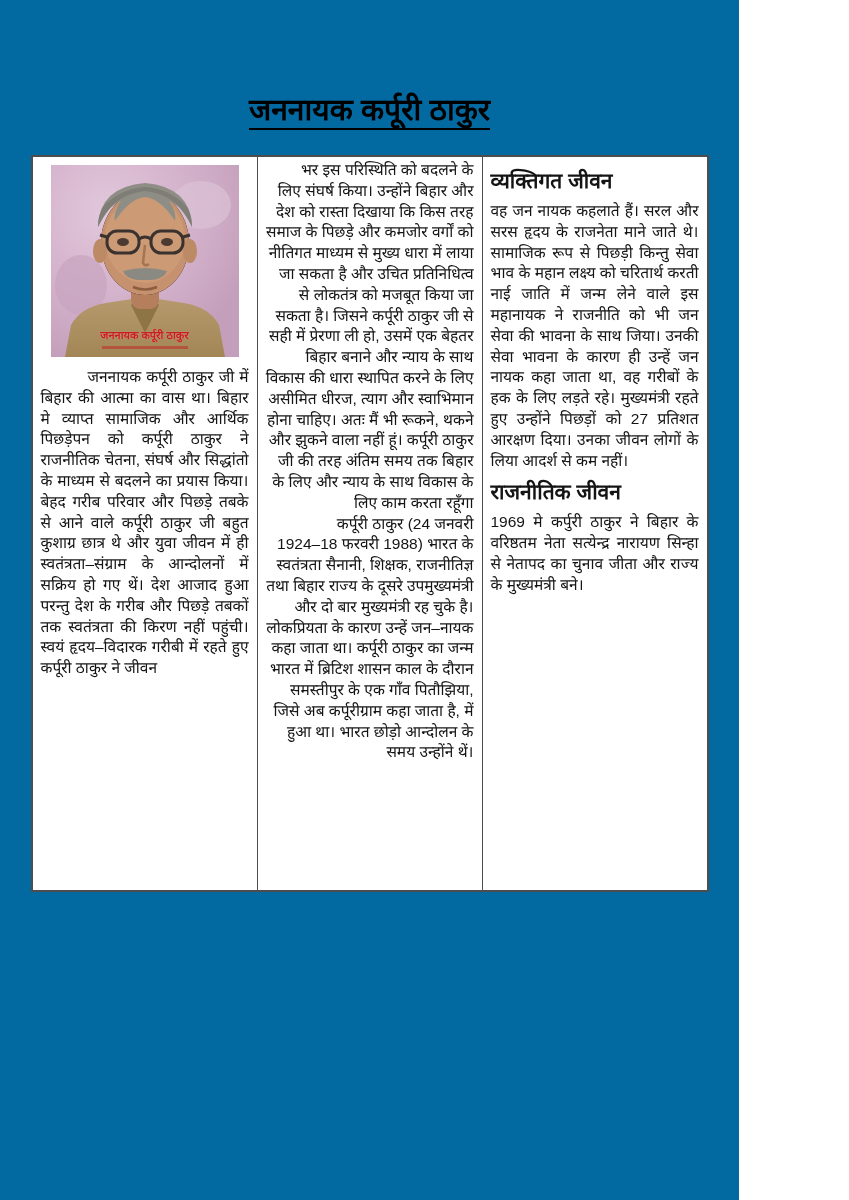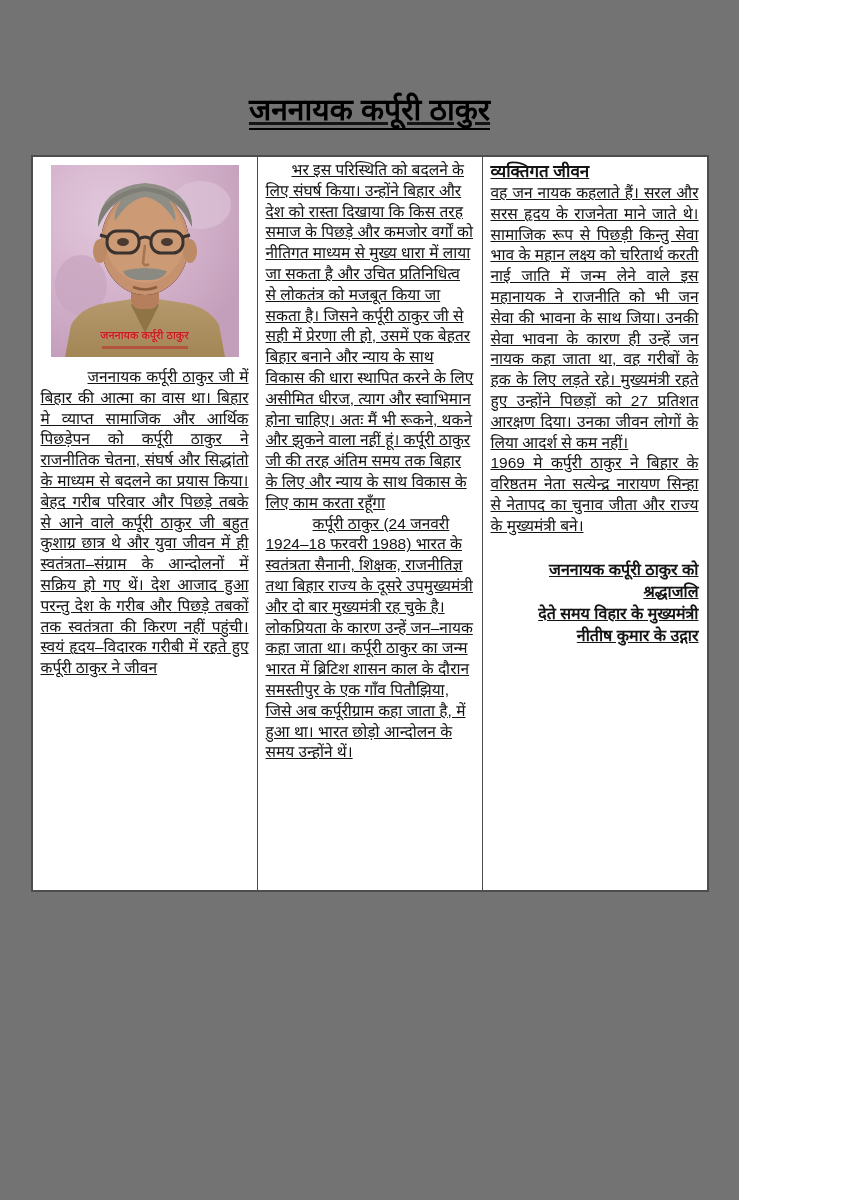--- a/index.html
+++ b/index.html
@@ -5,23 +5,22 @@
   html, body { margin: 0; padding: 0; }
   body {
     background: #ffffff;
     font-family: "Liberation Sans", "DejaVu Sans", sans-serif;
     color: #141414;
   }
   .page {
     position: relative;
     width: 739px;
     height: 1200px;
-    background: #737373;
+    background: #0369a1;
     overflow: hidden;
-    text-decoration: underline;
   }
   .doc-title {
     margin: 0;
     padding-top: 90px;
     text-align: center;
     font-size: 30px;
     line-height: 40px;
     font-weight: bold;
     color: #000;
   }
@@ -41,28 +40,28 @@
   .col {
     box-sizing: border-box;
     flex: 1 1 0;
     padding: 3px 8px 6px 8px;
     font-size: 15.5px;
     line-height: 20.8px;
   }
   .col + .col { border-left: 1.5px solid #4d4d4d; }
   .col p { margin: 0; }
   .justify { text-align: justify; }
-  .leftal { text-align: left; }
+  .leftal { text-align: right; }
   .ind-xl { text-indent: 95px; }
   .ind-lg { text-indent: 47px; }
   .ind-md { text-indent: 26px; }
   .ind-sm { text-indent: 14px; }
   .subhead {
-    margin: 1px 0;
-    font-size: 17px;
+    margin: 10px 0;
+    font-size: 21px;
     line-height: 21px;
     font-weight: bold;
   }
   
   .photo {
     position: relative;
     width: 188px;
     height: 192px;
     margin: 5px auto 10px auto;
     background: linear-gradient(160deg, #dcc0d6 0%, #d2b0ca 55%, #c9a5c0 100%);
@@ -161,23 +160,18 @@
     </div>
 
     <div class="col">
       <p class="leftal ind-md">भर इस परिस्थिति को बदलने के लिए संघर्ष किया। उन्होंने बिहार और देश को रास्ता दिखाया कि किस तरह समाज के पिछड़े और कमजोर वर्गों को नीतिगत माध्यम से मुख्य धारा में लाया जा सकता है और उचित प्रतिनिधित्व से लोकतंत्र को मजबूत किया जा सकता है। जिसने कर्पूरी ठाकुर जी से सही में प्रेरणा ली हो, उसमें एक बेहतर बिहार बनाने और न्याय के साथ विकास की धारा स्थापित करने के लिए असीमित धीरज, त्याग और स्वाभिमान होना चाहिए। अतः मैं भी रूकने, थकने और झुकने वाला नहीं हूं। कर्पूरी ठाकुर जी की तरह अंतिम समय तक बिहार के लिए और न्याय के साथ विकास के लिए काम करता रहूँगा</p>
       <p class="leftal ind-lg">कर्पूरी ठाकुर (24 जनवरी 1924–18 फरवरी 1988) भारत के स्वतंत्रता सैनानी, शिक्षक, राजनीतिज्ञ तथा बिहार राज्य के दूसरे उपमुख्यमंत्री और दो बार मुख्यमंत्री रह चुके है। लोकप्रियता के कारण उन्हें जन–नायक कहा जाता था। कर्पूरी ठाकुर का जन्म भारत में ब्रिटिश शासन काल के दौरान समस्तीपुर के एक गाँव पितौझिया, जिसे अब कर्पूरीग्राम कहा जाता है, में हुआ था। भारत छोड़ो आन्दोलन के समय उन्होंने थें।</p>
     </div>
 
     <div class="col">
       <h3 class="subhead">व्यक्तिगत जीवन</h3>
       <p class="justify">वह जन नायक कहलाते हैं। सरल और सरस हृदय के राजनेता माने जाते थे। सामाजिक रूप से पिछड़ी किन्तु सेवा भाव के महान लक्ष्य को चरितार्थ करती नाई जाति में जन्म लेने वाले इस महानायक ने राजनीति को भी जन सेवा की भावना के साथ जिया। उनकी सेवा भावना के कारण ही उन्हें जन नायक कहा जाता था, वह गरीबों के हक के लिए लड़ते रहे। मुख्यमंत्री रहते हुए उन्होंने पिछड़ों को 27 प्रतिशत आरक्षण दिया। उनका जीवन लोगों के लिया आदर्श से कम नहीं।</p>
+      <h3 class="subhead">राजनीतिक जीवन</h3>
       <p class="justify">1969 मे कर्पुरी ठाकुर ने बिहार के वरिष्ठतम नेता सत्येन्द्र नारायण सिन्हा से नेतापद का चुनाव जीता और राज्य के मुख्यमंत्री बने।</p>
-      <div class="attribution">
-        <div>जननायक कर्पूरी ठाकुर को</div>
-        <div>श्रद्धाजलि</div>
-        <div>देते समय  विहार के मुख्यमंत्री</div>
-        <div>नीतीष कुमार के उद्गार</div>
-      </div>
     </div>
 
   </div>
 </div>
 
 </body></html>

